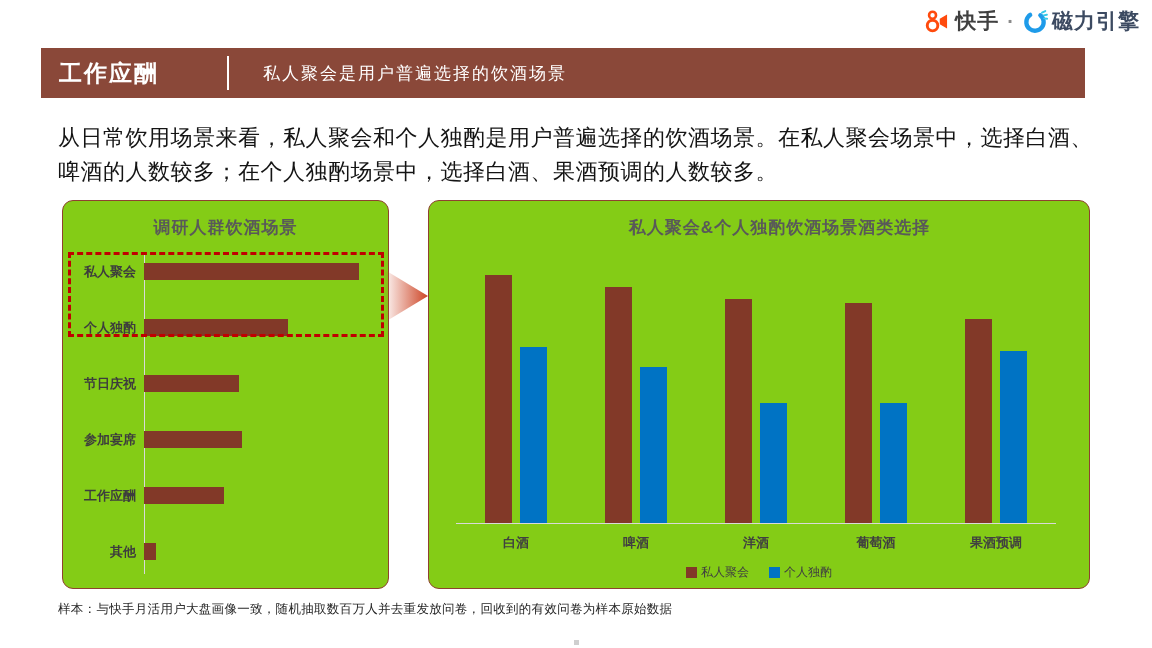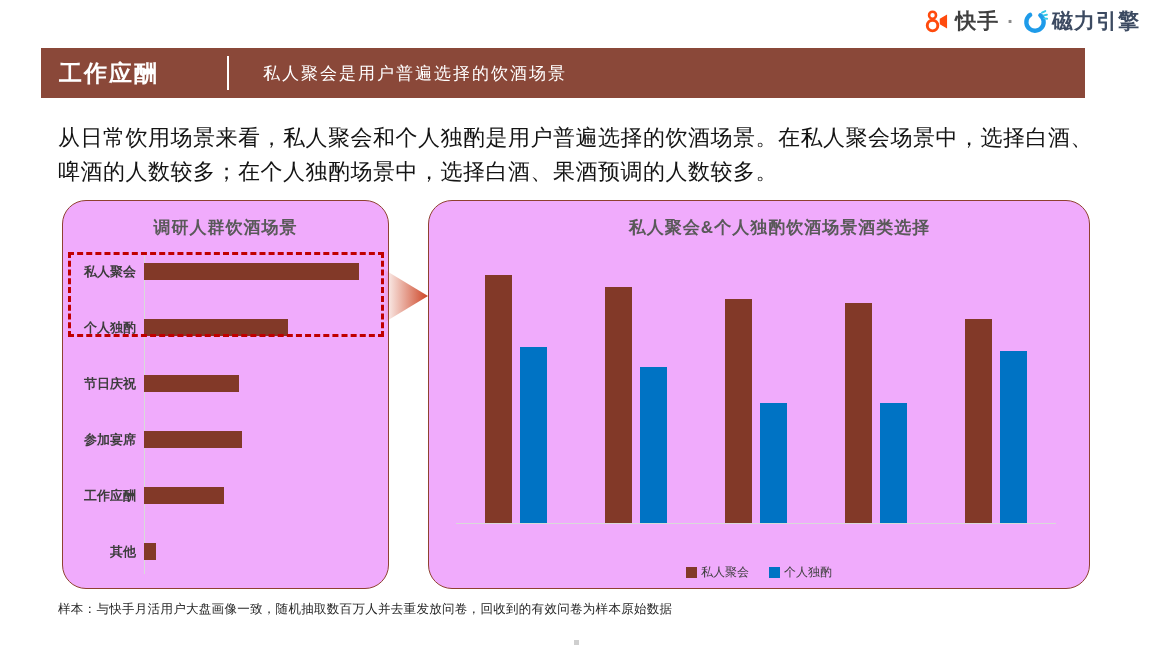--- a/index.html
+++ b/index.html
@@ -21,21 +21,21 @@
   }
   .header-bar .section { color:#fff; font-size:23px; font-weight:700; margin-left:18px; letter-spacing:2px;}
   .header-bar .divider { width:2px; height:34px; background:#fff; margin-left:68px; }
   .header-bar .subtitle { color:#fff; font-size:17px; font-weight:400; margin-left:34px; letter-spacing:2px;}
   
   .intro {
     position:absolute; left:58px; top:121px; width:1046px;
     font-size:22px; line-height:34px; color:#141414; letter-spacing:0.5px;
   }
   
-  .panel { position:absolute; background:#f0abfc; border:1.5px solid #8F4130; border-radius:24px; }
+  .panel { position:absolute; background:#84cc16; border:1.5px solid #8F4130; border-radius:11px; }
   .panel-left  { left:62px;  top:200px; width:327px; height:389px; }
   .panel-right { left:428px; top:200px; width:662px; height:389px;padding-left:41px; }
   .panel-title { text-align:center; margin-top:15px; font-size:17px; font-weight:700; color:#595959; letter-spacing:1px;}
   
   .h-axis { position:absolute; left:144px; top:252px; width:1px; height:322px; background:#D9D9D9; }
   .h-rows { position:absolute; left:74px; top:263px; width:300px; height:297px;
             display:flex; flex-direction:column; justify-content:space-between; }
   .h-row  { display:flex; align-items:center; height:17px; }
   .h-label{ width:70px; padding-right:8px; text-align:right; font-size:13px; font-weight:700; color:#3D3D3D; white-space:nowrap;}
   .h-barwrap { flex:1; display:flex; align-items:center; }
@@ -166,20 +166,27 @@
       </div>
       <div class="v-group">
         <div class="v-bar" style="height: 220px; background: rgb(130, 57, 40);"></div>
         <div class="v-bar" style="height: 120px; background: rgb(0, 115, 196);"></div>
       </div>
       <div class="v-group">
         <div class="v-bar" style="height: 204px; background: rgb(130, 57, 40);"></div>
         <div class="v-bar" style="height: 172px; background: rgb(0, 115, 196);"></div>
       </div>
     </div>
+  <div class="v-labels" id="right-labels">
+      <div class="v-label">白酒</div>
+      <div class="v-label">啤酒</div>
+      <div class="v-label">洋酒</div>
+      <div class="v-label">葡萄酒</div>
+      <div class="v-label">果酒预调</div>
+    </div>
   <div class="v-legend" id="right-legend">
       <div class="legend-item">
         <span class="legend-swatch" style="background: rgb(130, 57, 40);"></span>
         <span>私人聚会</span>
       </div>
       <div class="legend-item">
         <span class="legend-swatch" style="background: rgb(0, 115, 196);"></span>
         <span>个人独酌</span>
       </div>
     </div>

